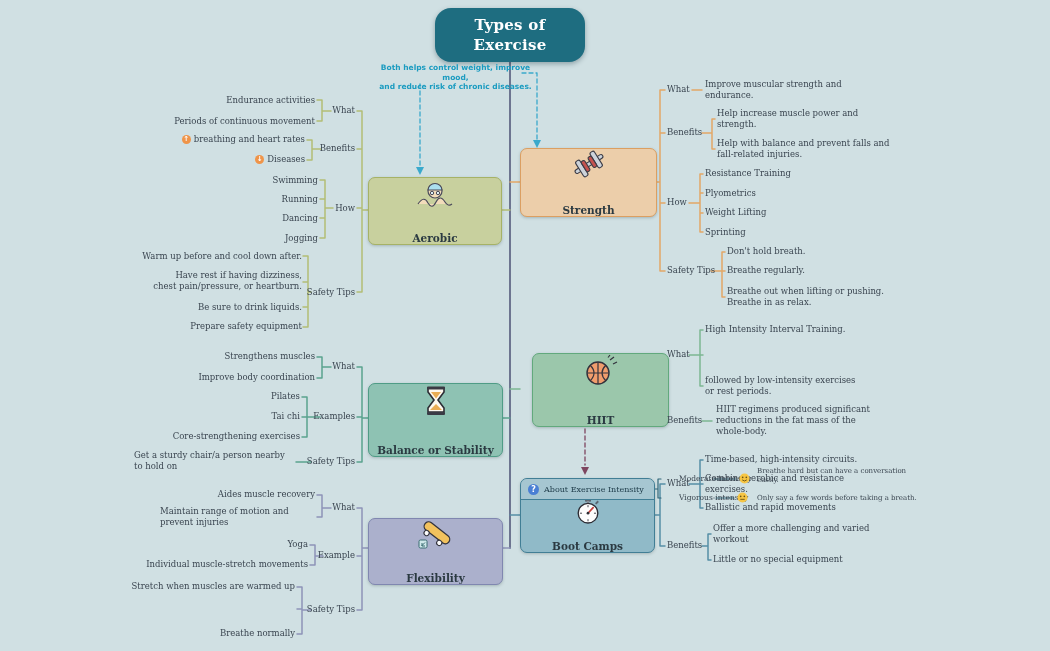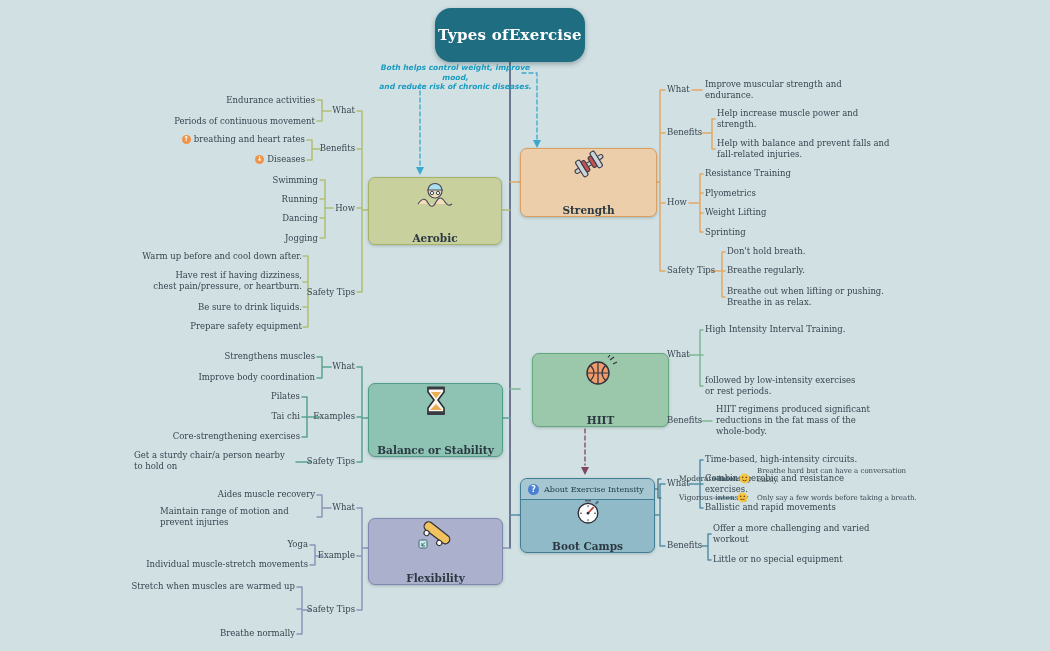--- a/index.html
+++ b/index.html
@@ -7,25 +7,25 @@
           font-family:"DejaVu Serif",serif;}
   .wires{position:absolute;left:0;top:0;}
   .leaf{position:absolute;font-size:8.5px;line-height:11px;color:#3a4550;white-space:normal;}
   .leaf.r{text-align:right;}
   .leaf.row{display:flex;align-items:center;gap:3px;white-space:nowrap;}
   .cat{position:absolute;font-size:8.5px;line-height:11px;color:#3a4550;white-space:nowrap;}
   .node{position:absolute;border-radius:7px;border:1.5px solid;display:flex;flex-direction:column;
         align-items:center;justify-content:space-between;gap:14px;box-shadow:0 1px 3px rgba(40,60,60,.25);}
   .nlabel{font-size:10.5px;font-weight:bold;color:#2b3a42;}
   .root-node{position:absolute;left:435px;top:8px;width:150px;height:54px;background:#1e6d80;
-        border-radius:16px;display:flex;flex-direction:row;align-items:center;justify-content:center;
+        border-radius:16px;display:flex;flex-direction:column;align-items:center;justify-content:center;
         color:#fff;font-size:15px;font-weight:bold;line-height:20px;letter-spacing:.3px;
         box-shadow:0 2px 5px rgba(20,50,60,.35);}
   .callout{position:absolute;left:368px;top:63px;width:175px;text-align:center;
-        font-family:"DejaVu Sans",sans-serif;font-size:7.5px;font-weight:bold;line-height:9.5px;color:#1a9bc0;font-style:italic;}
+        font-family:"DejaVu Sans",sans-serif;font-size:7.5px;font-weight:bold;line-height:9.5px;color:#1a9bc0;}
   .oarr{display:inline-block;width:9px;height:9px;border-radius:50%;background:#ef9449;color:#fff;
         font-family:"DejaVu Sans",sans-serif;font-size:7px;font-weight:bold;line-height:9px;text-align:center;flex:0 0 auto;}
   .tiny{font-size:7.5px;line-height:9px;margin-left:18px;}
   .desc{position:absolute;font-size:7px;line-height:9px;color:#3a4550;}
   .boot-header{position:absolute;left:0;top:0;right:0;height:21px;background:#a6c6d1;
         border-bottom:1px solid #417e95;border-radius:6px 6px 0 0;display:flex;align-items:center;
         gap:5px;padding-left:7px;font-size:8px;color:#23404e;box-sizing:border-box;}
   .qicon{width:11px;height:11px;border-radius:50%;background:#4a7fd4;color:#fff;
         font-family:"DejaVu Sans",sans-serif;font-size:8px;font-weight:bold;line-height:11px;text-align:center;flex:0 0 auto;}
   .emoji{position:absolute;width:11px;height:11px;}

